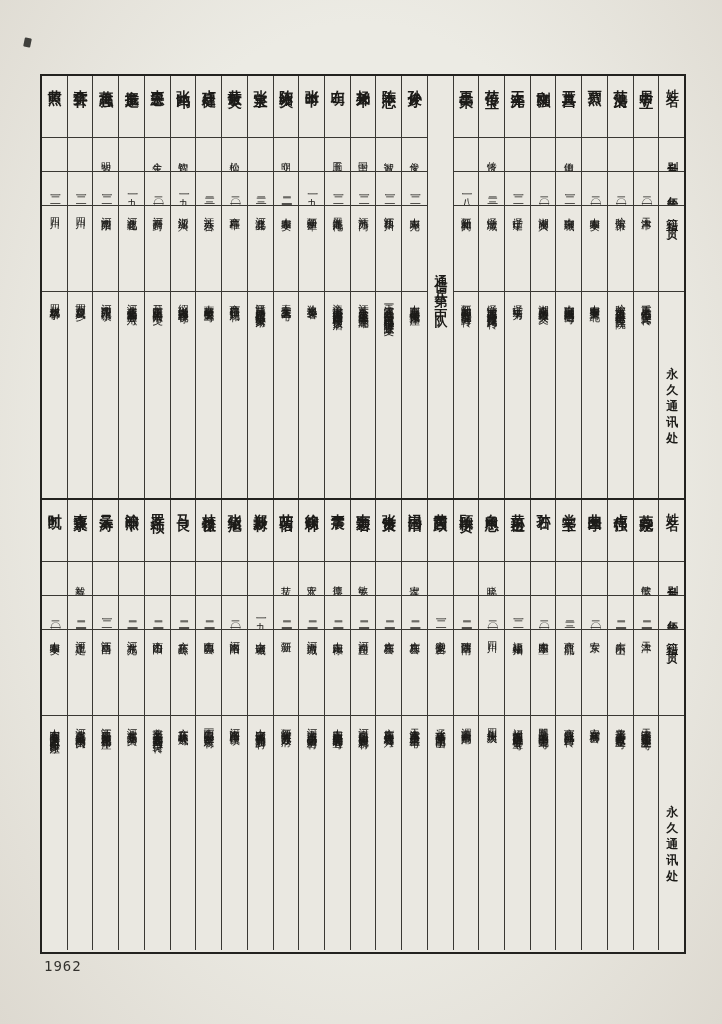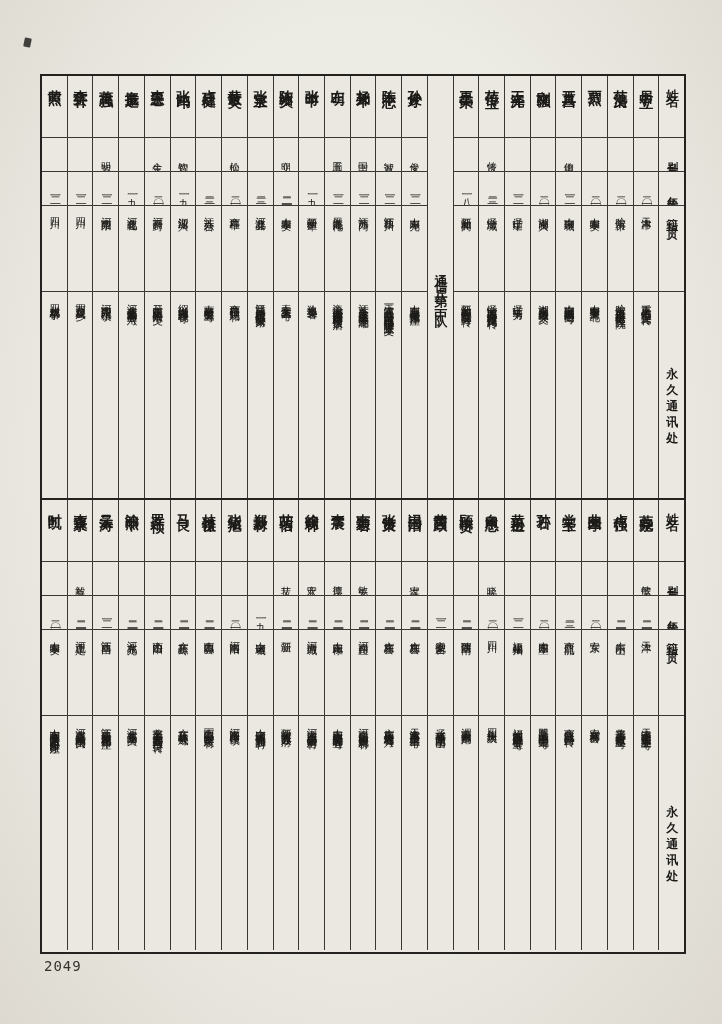--- a/index.html
+++ b/index.html
@@ -927,14 +927,14 @@
           <div class="cell native-cell">
             <span class="vtext">山东泰安</span>
           </div>
           <div class="cell addr-cell">
             <span class="vtext">山东省泰安县第六区时家庄乡时家庄</span>
           </div>
         </div>
       </section>
   </div>
 
-  <div class="page-number">2049</div>
+  <div class="page-number">1962</div>
 </div>
 
 </body></html>

